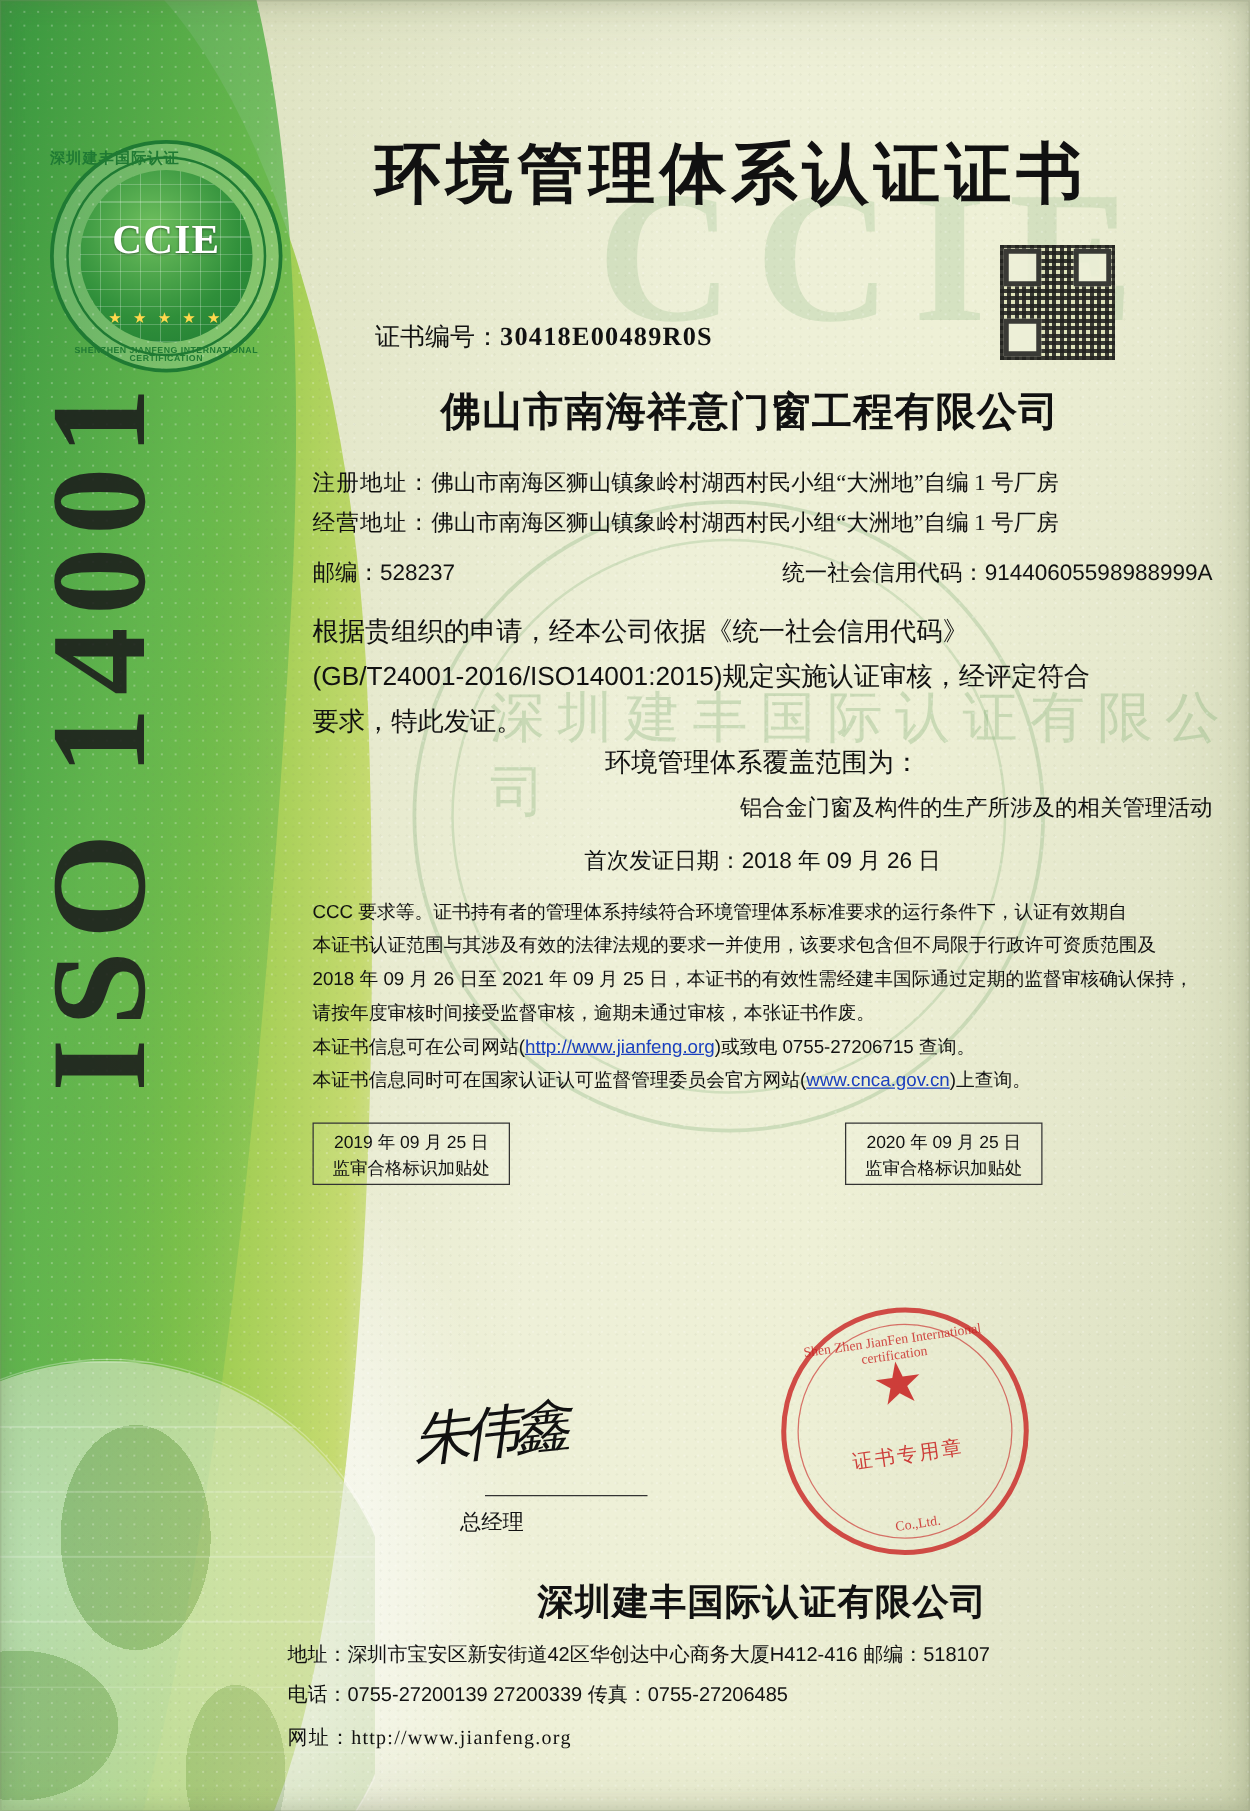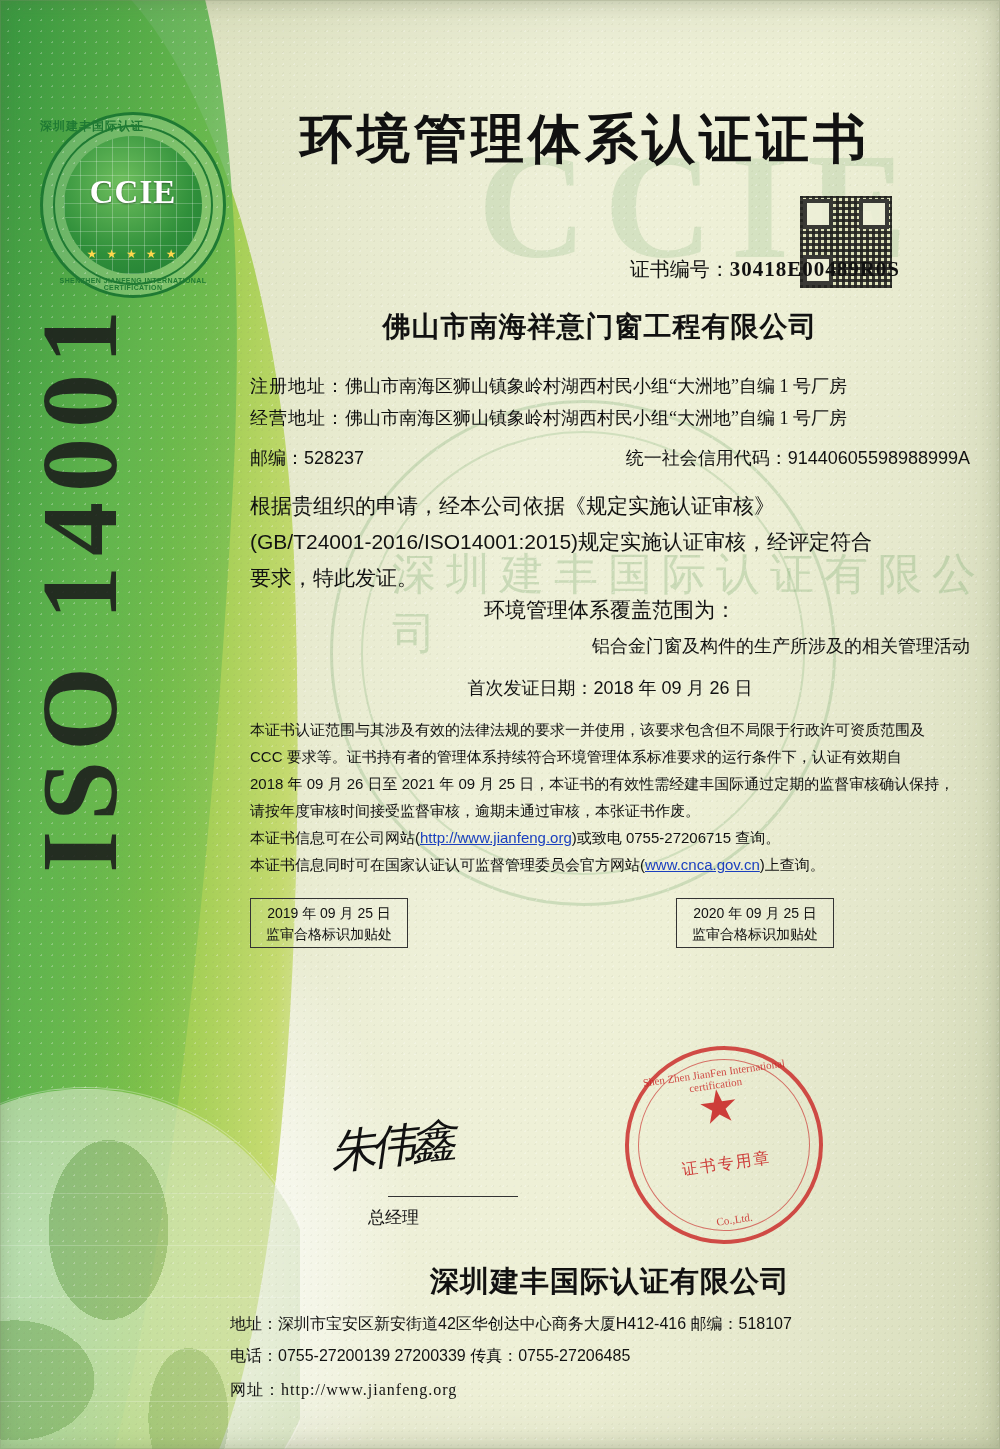--- a/index.html
+++ b/index.html
@@ -138,27 +138,27 @@
   .qr{
     position:absolute;left:800px;top:196px;width:92px;height:92px;z-index:6;
     background:
       repeating-linear-gradient(90deg,#1b1b1b 0 3px, #eef0d8 3px 6px),
       repeating-linear-gradient(0deg,#1b1b1b 0 3px, #eef0d8 3px 6px);
     background-blend-mode:multiply;opacity:.85;
   }
   .qr .blk{position:absolute;width:22px;height:22px;border:4px solid #1b1b1b;background:#eef0d8;}
   .qr .b1{left:3px;top:3px}.qr .b2{right:3px;top:3px}.qr .b3{left:3px;bottom:3px}
   .certno{
-    position:absolute;left:300px;top:256px;width:600px;text-align:right;z-index:6;
+    position:absolute;left:300px;top:256px;width:600px;text-align:left;z-index:6;
     font-size:20px;color:#111;font-family:"Liberation Sans",sans-serif;
   }
   .certno b{font-family:"Liberation Serif",serif;letter-spacing:1px;font-size:21px;}
   .company{
     position:absolute;left:250px;top:308px;width:700px;text-align:center;z-index:6;
-    font-family:"Liberation Sans",sans-serif;font-weight:700;font-size:28px;color:#111;letter-spacing:1px;
+    font-family:"Liberation Sans",sans-serif;font-weight:700;font-size:32px;color:#111;letter-spacing:1px;
   }
   .addr-line{
     position:absolute;left:250px;width:720px;z-index:6;font-size:18px;color:#111;
     font-family:Liberation Serif, serif;white-space:nowrap;
   }
   .addr1{top:374px}
   .addr2{top:406px}
   .lbl{letter-spacing:1px;}
   .postline{position:absolute;left:250px;top:446px;width:720px;z-index:6;font-size:18px;color:#111;font-family:"Liberation Sans",sans-serif;}
   .postline .right{float:right;}
@@ -289,32 +289,32 @@
   </div>
 
   <div class="postline">
     <span>邮编：</span><span>528237</span>
     <span class="right">
       <span>统一社会信用代码：</span><span>91440605598988999A</span>
     </span>
   </div>
 
   <div class="para">
-    <div>根据贵组织的申请，经本公司依据《规定实施认证审核》</div>
+    <div>根据贵组织的申请，经本公司依据《统一社会信用代码》</div>
     <div>(GB/T24001-2016/ISO14001:2015)规定实施认证审核，经评定符合</div>
     <div>要求，特此发证。</div>
   </div>
 
   <div class="scope-head">环境管理体系覆盖范围为：</div>
   <div class="scope-body">铝合金门窗及构件的生产所涉及的相关管理活动</div>
   <div class="firstdate">首次发证日期：2018 年 09 月 26 日</div>
 
   <div class="fine">
+    <div>CCC 要求等。证书持有者的管理体系持续符合环境管理体系标准要求的运行条件下，认证有效期自</div>
     <div>本证书认证范围与其涉及有效的法律法规的要求一并使用，该要求包含但不局限于行政许可资质范围及</div>
-    <div>CCC 要求等。证书持有者的管理体系持续符合环境管理体系标准要求的运行条件下，认证有效期自</div>
     <div>2018 年 09 月 26 日至 2021 年 09 月 25 日，本证书的有效性需经建丰国际通过定期的监督审核确认保持，</div>
     <div>请按年度审核时间接受监督审核，逾期未通过审核，本张证书作废。</div>
     <div>
       <span>本证书信息可在公司网站(</span><a href="#">http://www.jianfeng.org</a><span>)或致电 0755-27206715 查询。</span>
     </div>
     <div>
       <span>本证书信息同时可在国家认证认可监督管理委员会官方网站(</span><a href="#">www.cnca.gov.cn</a><span>)上查询。</span>
     </div>
   </div>
 

